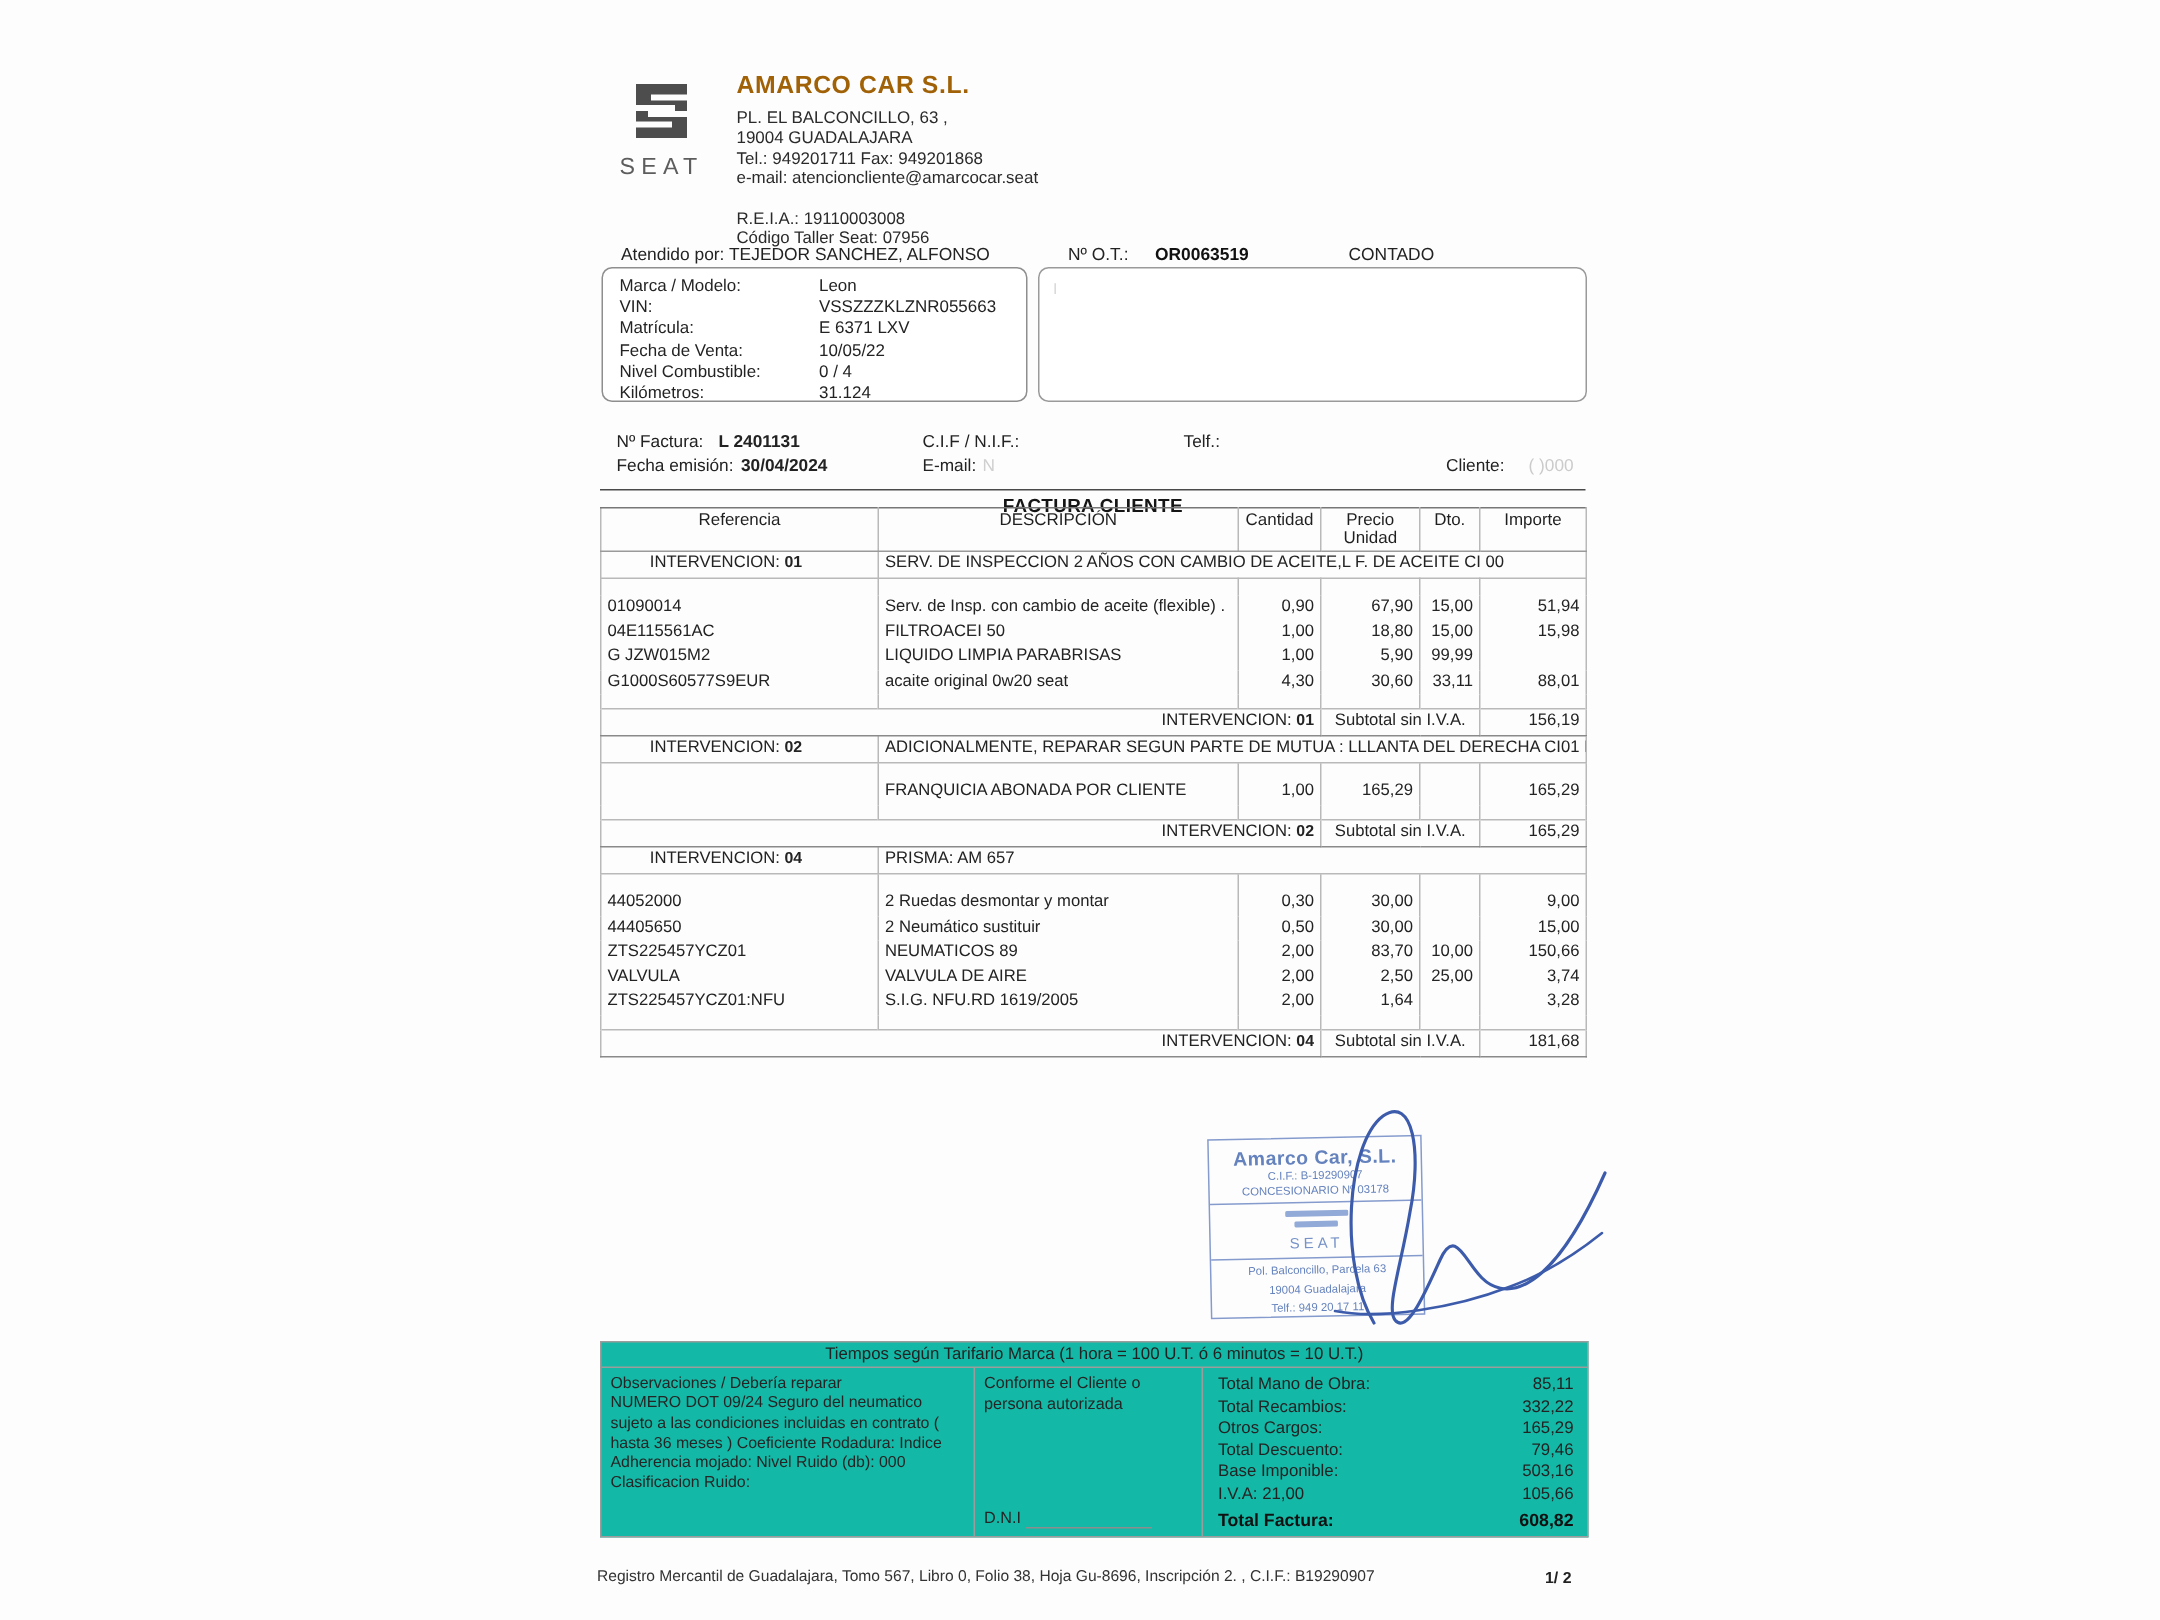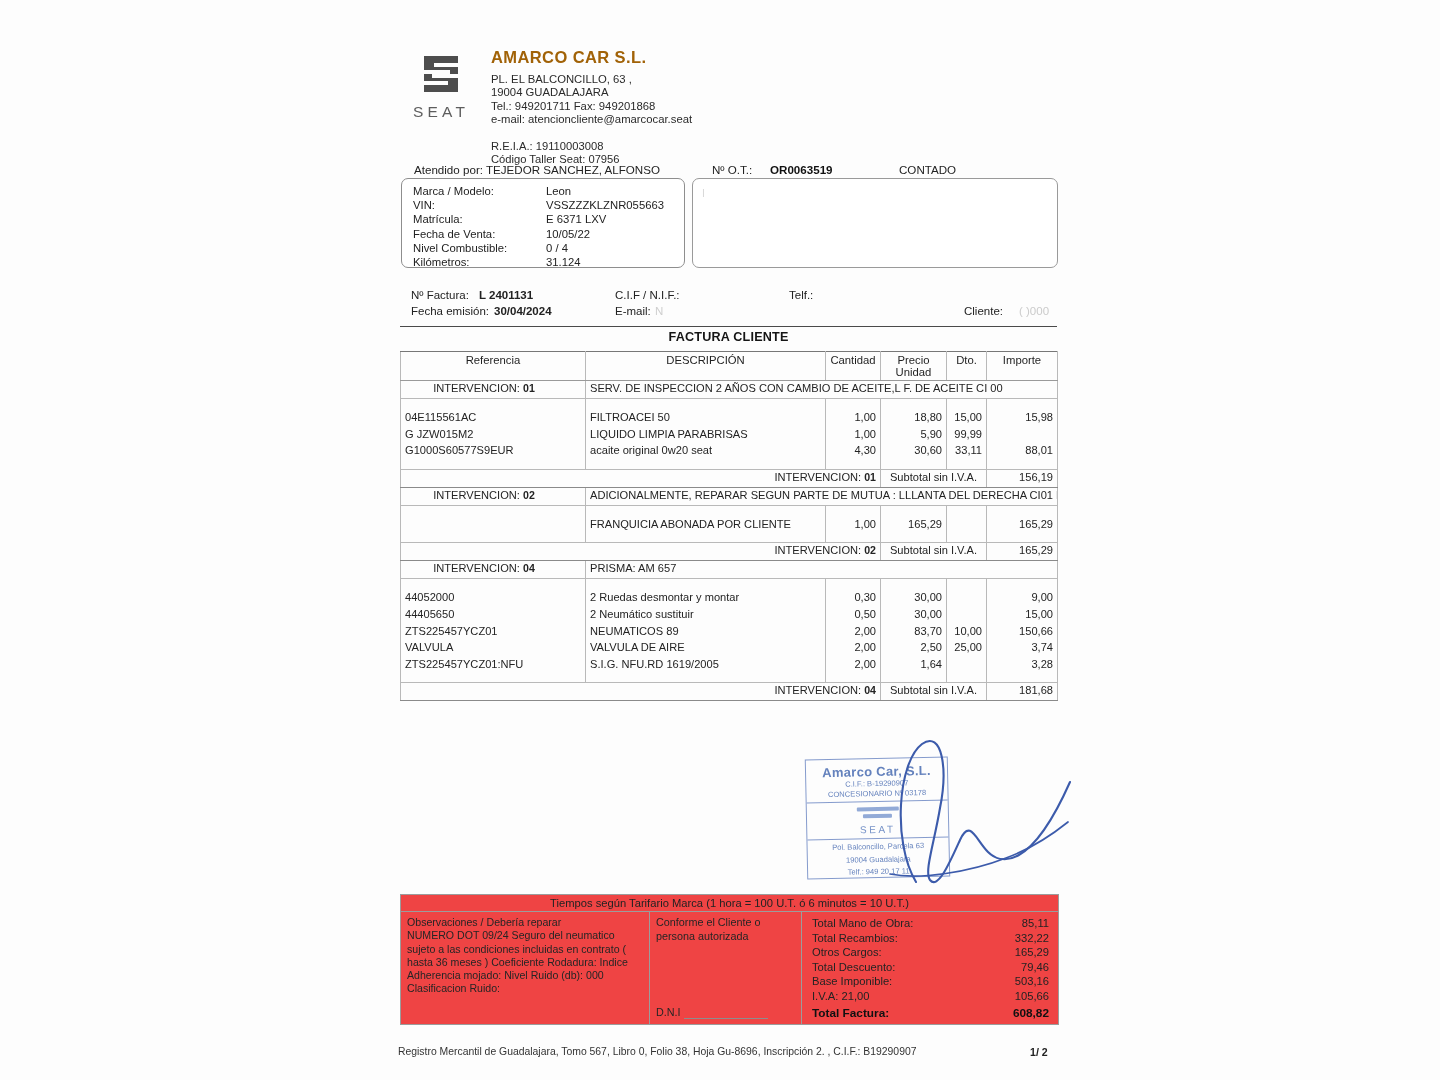--- a/index.html
+++ b/index.html
@@ -168,21 +168,21 @@
     font-weight: bold;
     color: #151515;
     padding-top: 3px;
     padding-bottom: 2px;
     letter-spacing: .2px;
   }
 
   
   .tbl {
     position: absolute;
-    left: 400px; top: 351px;
+    left: 400px; top: 338px;
     width: 657px;
     border-collapse: collapse;
     font-size: 11.1px;
     color: #232323;
     table-layout: fixed;
   }
   .tbl td, .tbl th {
     border: 1px solid #b9b9b9;
     padding: 1px 4px;
     vertical-align: top;
@@ -256,21 +256,21 @@
     width: 260px; height: 180px;
     pointer-events: none;
   }
 
   
   .ftr {
     position: absolute;
     left: 400px; top: 894px;
     width: 657px;
     border: 1px solid #9c9c9c;
-    background: #ef4444;
+    background: #14b8a6;
   }
   .ftr-title {
     text-align: center;
     font-size: 11.2px;
     color: #222;
     border-bottom: 1px solid #9c9c9c;
     padding: 2px 0 2px;
   }
   .ftr-body { display: flex; }
   .ftr-obs {
@@ -446,20 +446,28 @@
           <td class="iv-label">INTERVENCION: <span class="iv-num">01</span></td>
           <td class="iv-desc" colspan="5">SERV. DE INSPECCION 2 AÑOS CON  CAMBIO DE ACEITE,L F. DE ACEITE CI 00</td>
         </tr>
         <tr class="spacer-row">
           <td class="ref"></td>
           <td></td>
           <td></td>
           <td></td>
           <td></td>
           <td></td>
+        </tr>
+        <tr class="item-row">
+          <td class="ref">01090014</td>
+          <td>Serv. de Insp. con cambio de aceite (flexible) .</td>
+          <td class="r-num">0,90</td>
+          <td class="r-num">67,90</td>
+          <td class="r-num">15,00</td>
+          <td class="r-num">51,94</td>
         </tr>
         <tr class="item-row">
           <td class="ref">04E115561AC</td>
           <td>FILTROACEI              50</td>
           <td class="r-num">1,00</td>
           <td class="r-num">18,80</td>
           <td class="r-num">15,00</td>
           <td class="r-num">15,98</td>
         </tr>
         <tr class="item-row">

